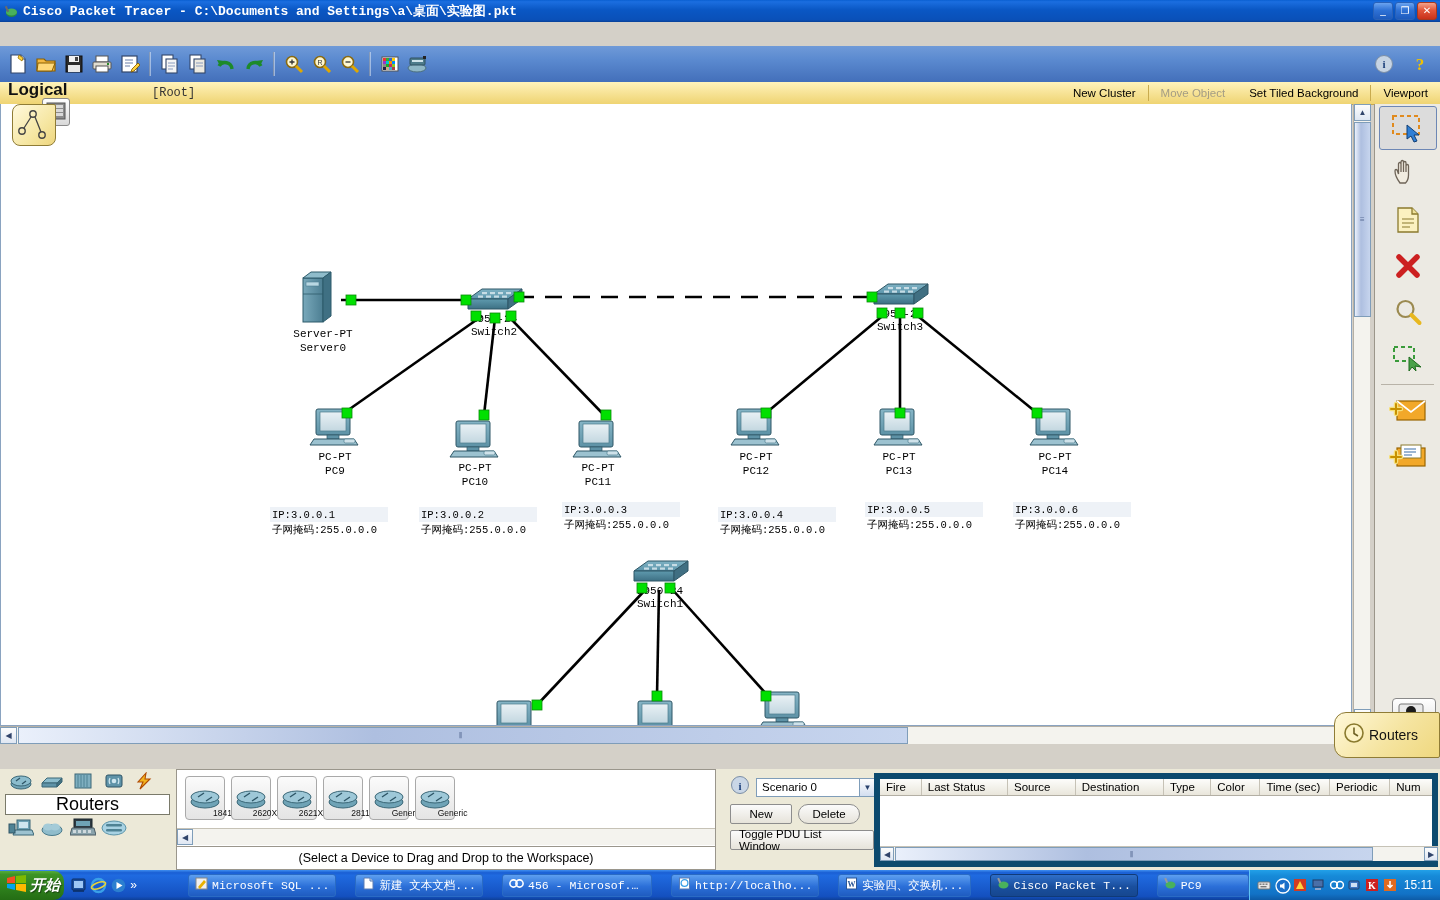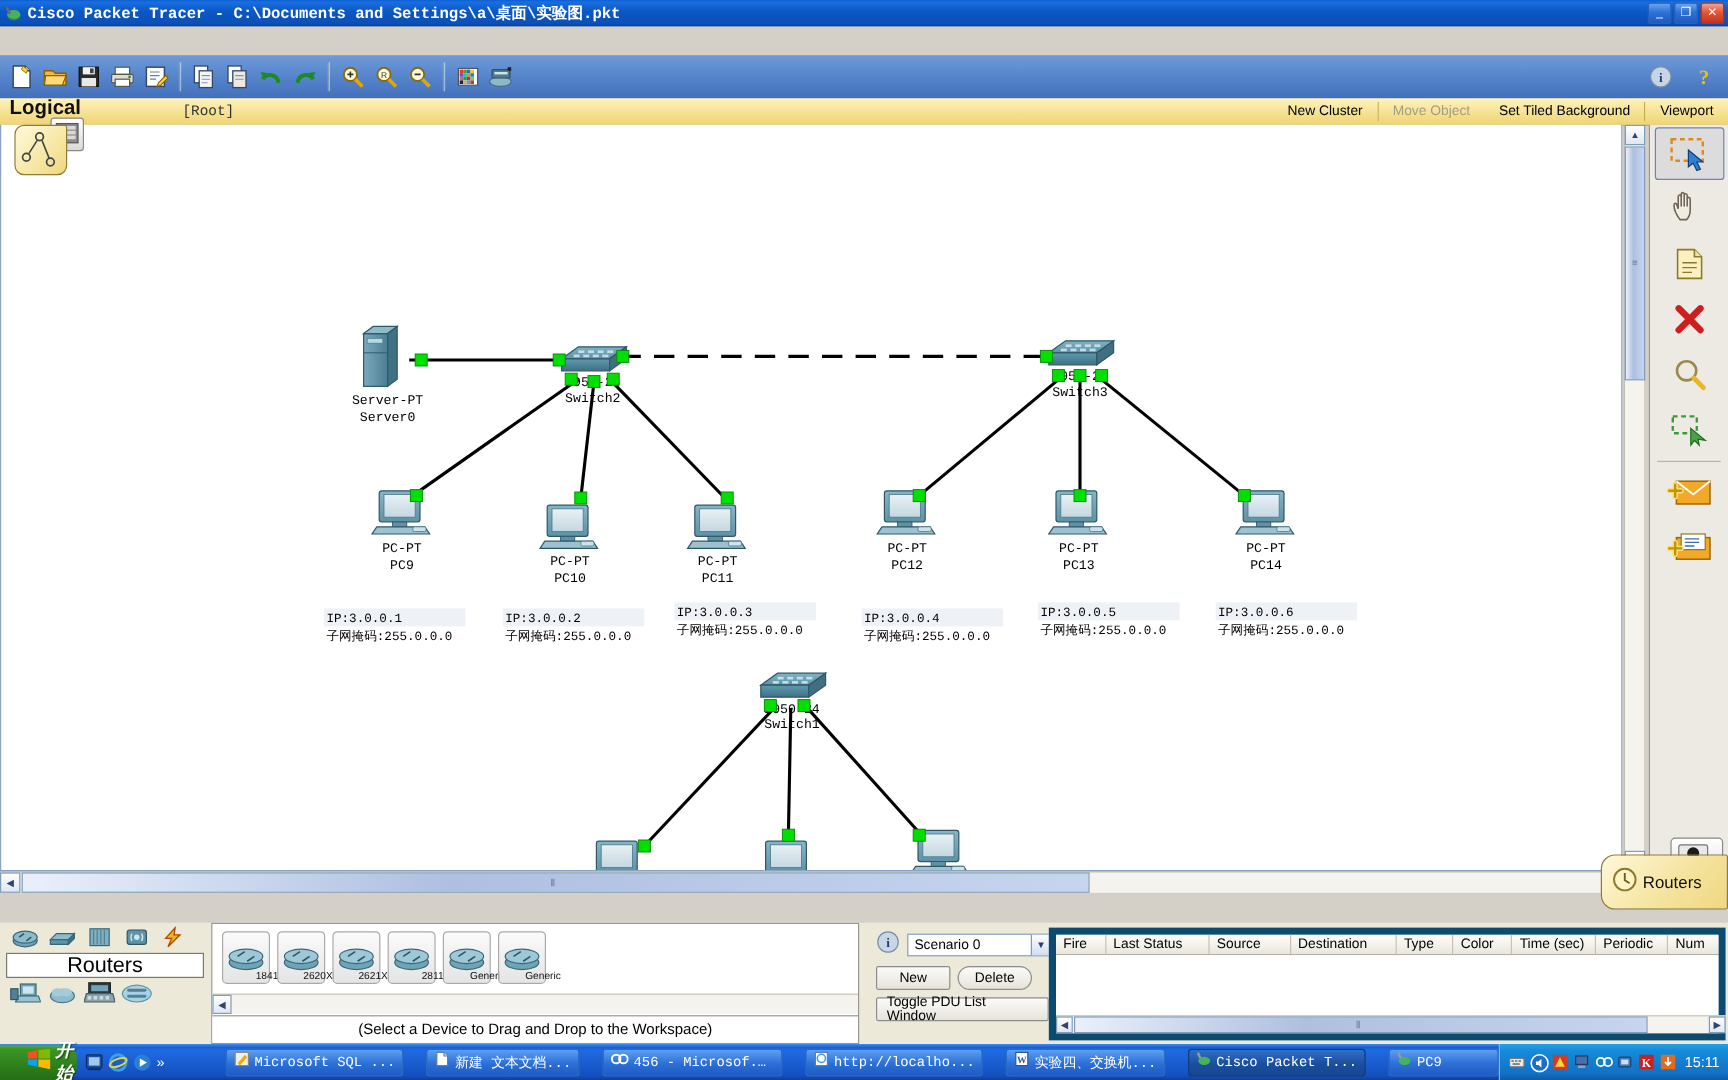--- a/index.html
+++ b/index.html
@@ -205,21 +205,21 @@
 
   
   .taskbar {
     position:absolute; left:0; top:870px; width:1440px; height:30px;
     background:linear-gradient(180deg,#3f8ef0 0%,#1a5fd4 9%,#1f6ae0 18%,#1450bf 88%,#0e4098 100%);
     display:flex; align-items:center;
   }
   .startbtn {
     width:88px; height:29px; position:relative;
     background:linear-gradient(180deg,#55ad3c 0%,#3d9426 12%,#2f821d 55%,#246d14 100%);
-    border-radius:0 10px 10px 0; display:flex; align-items:center; gap:4px; padding-left:23px; cursor:pointer;
+    border-radius:0 10px 10px 0; display:flex; align-items:center; gap:4px; padding-left:7px; cursor:pointer;
   }
   .startbtn .slabel {
     color:#fff; font-size:15px; font-style:italic; font-weight:bold;
     text-shadow:1px 1px 1px rgba(0,0,0,.45); font-family:"Liberation Sans",sans-serif;
   }
   .qlaunch { display:flex; align-items:center; gap:3px; padding:0 6px; height:30px; }
   .qicon { width:17px; height:17px; cursor:pointer; }
   .tasks { display:flex; align-items:center; gap:19px; margin-left:4px; flex:1;padding-left:41px; }
   .taskbtn {
     height:23px; min-width:110px; max-width:150px; border:1px solid #2a6bc4; border-radius:3px;

